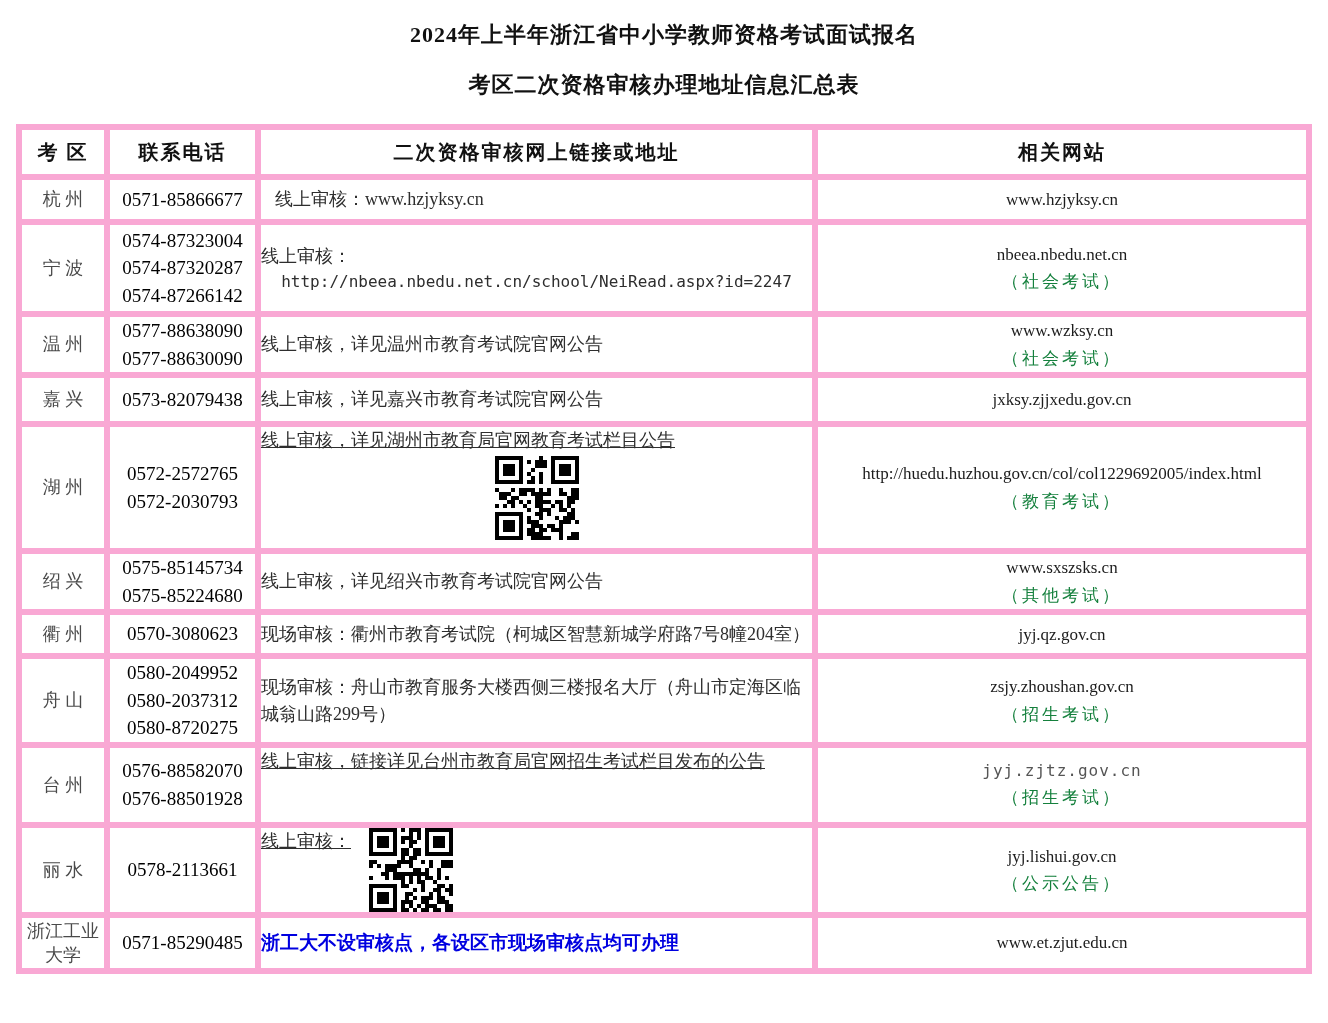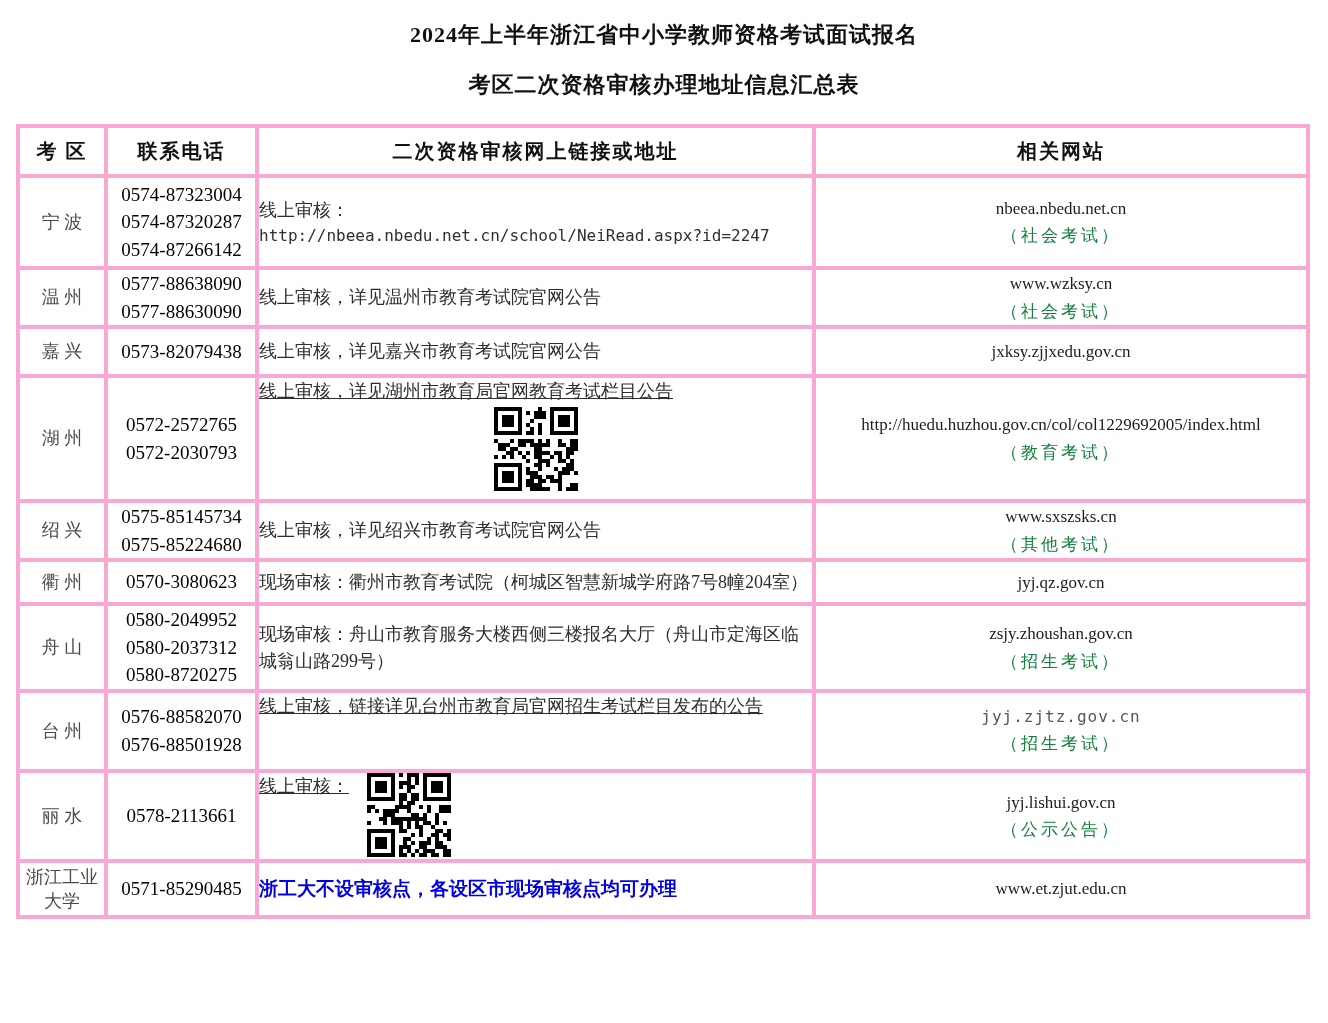--- a/index.html
+++ b/index.html
@@ -11,21 +11,21 @@
   .titles{padding-top:24px;text-align:center;}
   .title-line{
     font-weight:bold;font-size:22px;color:#111;letter-spacing:1px;
     line-height:1;margin:0 0 28px 0;
   }
   table.main{
     border-collapse:collapse;table-layout:fixed;
     margin-left:16px;width:1290px;
   }
   table.main td,table.main th{
-    border:4px solid #f9a8d4;padding:0;overflow:visible;
+    border:6px solid #f9a8d4;padding:0;overflow:visible;
   }
   col.c1{width:88px;} col.c2{width:151px;} col.c3{width:557px;} col.c4{width:494px;}
   tr.head{height:50px;}
   th.hcell{
     font-size:20px;font-weight:bold;color:#111;text-align:center;
     letter-spacing:2px;
   }
   td.area{
     text-align:center;font-size:18px;color:#4a4a4a;line-height:1.35;
     padding:2px 4px;
@@ -35,21 +35,21 @@
     padding:2px 2px;
   }
   td.review{
     text-align:left;font-size:18px;color:#2e2e2e;line-height:1.5;
     padding:3px 6px 3px 4px;vertical-align:middle;
   }
   td.review.vtop{vertical-align:top;text-decoration:underline;}
   td.review .indent{padding-left:14px;}
   td.review .mono-line{
     font-family:"DejaVu Sans Mono","Liberation Mono",monospace;
-    font-size:16px;letter-spacing:0;color:#2e2e2e;
+    font-size:16px;letter-spacing:0;color:#2e2e2e;text-align:center;
   }
   td.review.blue div{
     color:#0000e0;font-weight:bold;font-size:19px;
   }
   td.site{
     text-align:center;font-size:17px;color:#1c1c1c;line-height:1.6;
     padding:2px 0;
   }
   td.site .sub{letter-spacing:3px;color:#15803d;}
   td.site.mono div.url{
@@ -78,20 +78,32 @@
     </colgroup>
   <thead>
     <tr class="head">
       <th class="hcell">考  区</th>
       <th class="hcell">联系电话</th>
       <th class="hcell">二次资格审核网上链接或地址</th>
       <th class="hcell">相关网站</th>
     </tr>
   </thead>
   <tbody>
+      <tr style="height: 45px;">
+        <td class="area">杭 州</td>
+        <td class="phone">
+          <div>0571-85866677</div>
+        </td>
+        <td class="review">
+          <div class="indent">线上审核：www.hzjyksy.cn</div>
+        </td>
+        <td class="site">
+          <div class="url">www.hzjyksy.cn</div>
+        </td>
+      </tr>
       <tr style="height: 92px;">
         <td class="area">宁 波</td>
         <td class="phone">
           <div>0574-87323004</div>
           <div>0574-87320287</div>
           <div>0574-87266142</div>
         </td>
         <td class="review">
           <div>线上审核：</div>
           <div class="mono-line">http://nbeea.nbedu.net.cn/school/NeiRead.aspx?id=2247</div>

